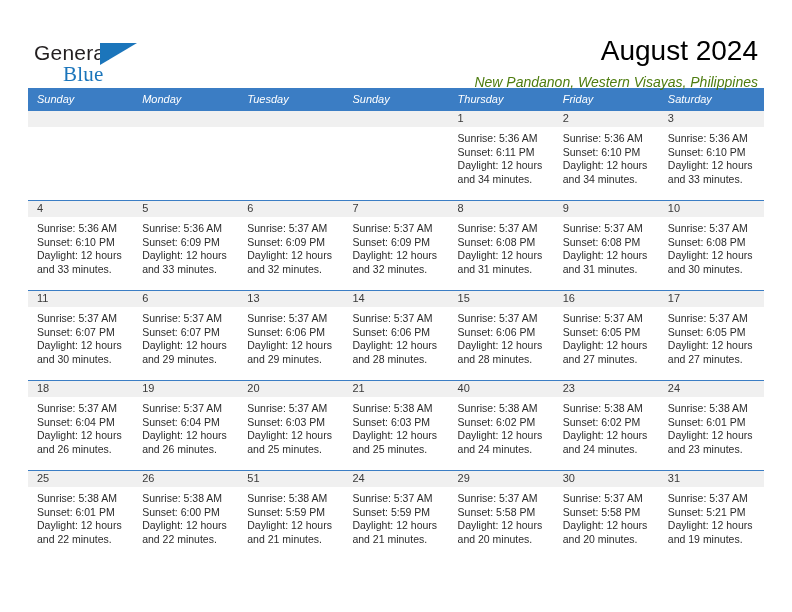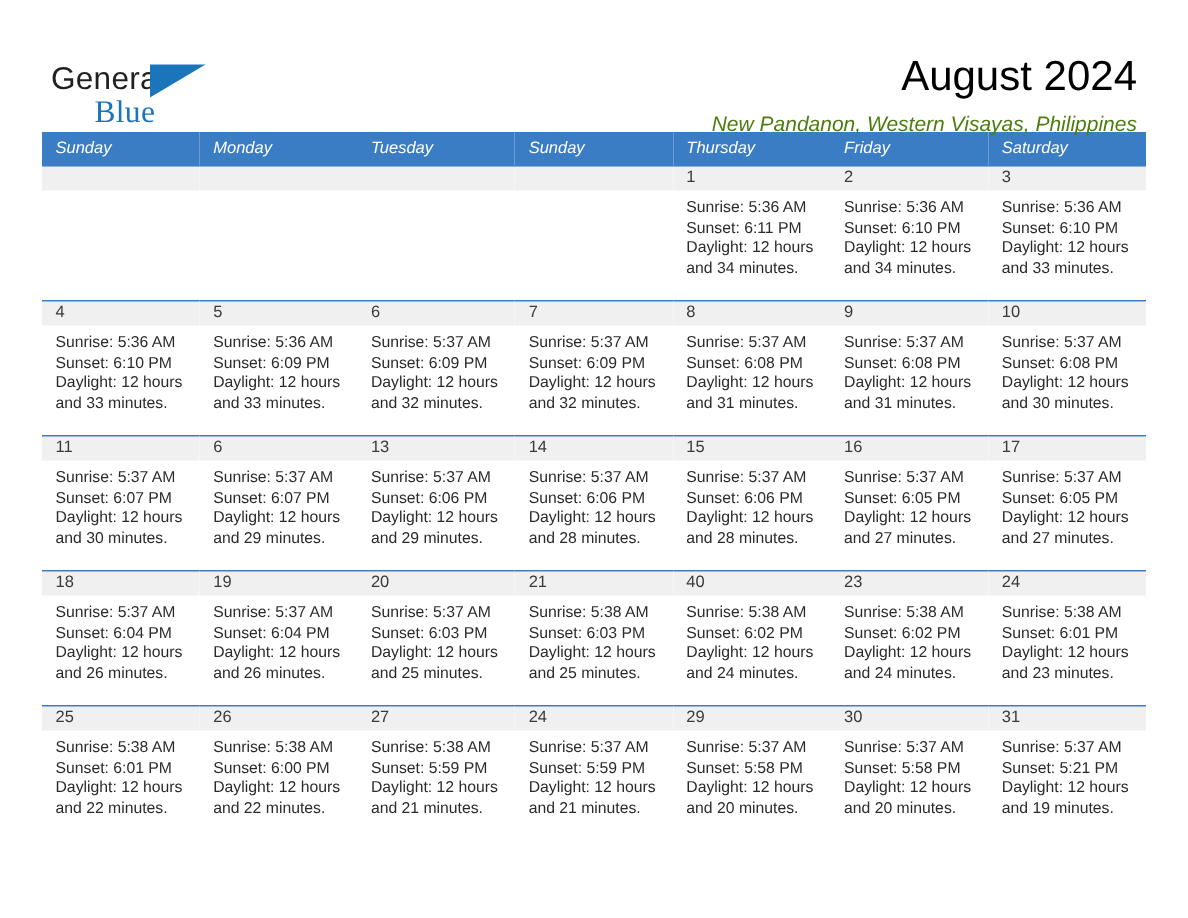--- a/index.html
+++ b/index.html
@@ -405,21 +405,21 @@
           <td>
             <div class="daynum-band">26</div>
             <div class="cell-body">
               <div>Sunrise: 5:38 AM</div>
               <div>Sunset: 6:00 PM</div>
               <div>Daylight: 12 hours</div>
               <div>and 22 minutes.</div>
             </div>
           </td>
           <td>
-            <div class="daynum-band">27</div>
+            <div class="daynum-band">51</div>
             <div class="cell-body">
               <div>Sunrise: 5:38 AM</div>
               <div>Sunset: 5:59 PM</div>
               <div>Daylight: 12 hours</div>
               <div>and 21 minutes.</div>
             </div>
           </td>
           <td>
             <div class="daynum-band">24</div>
             <div class="cell-body">

